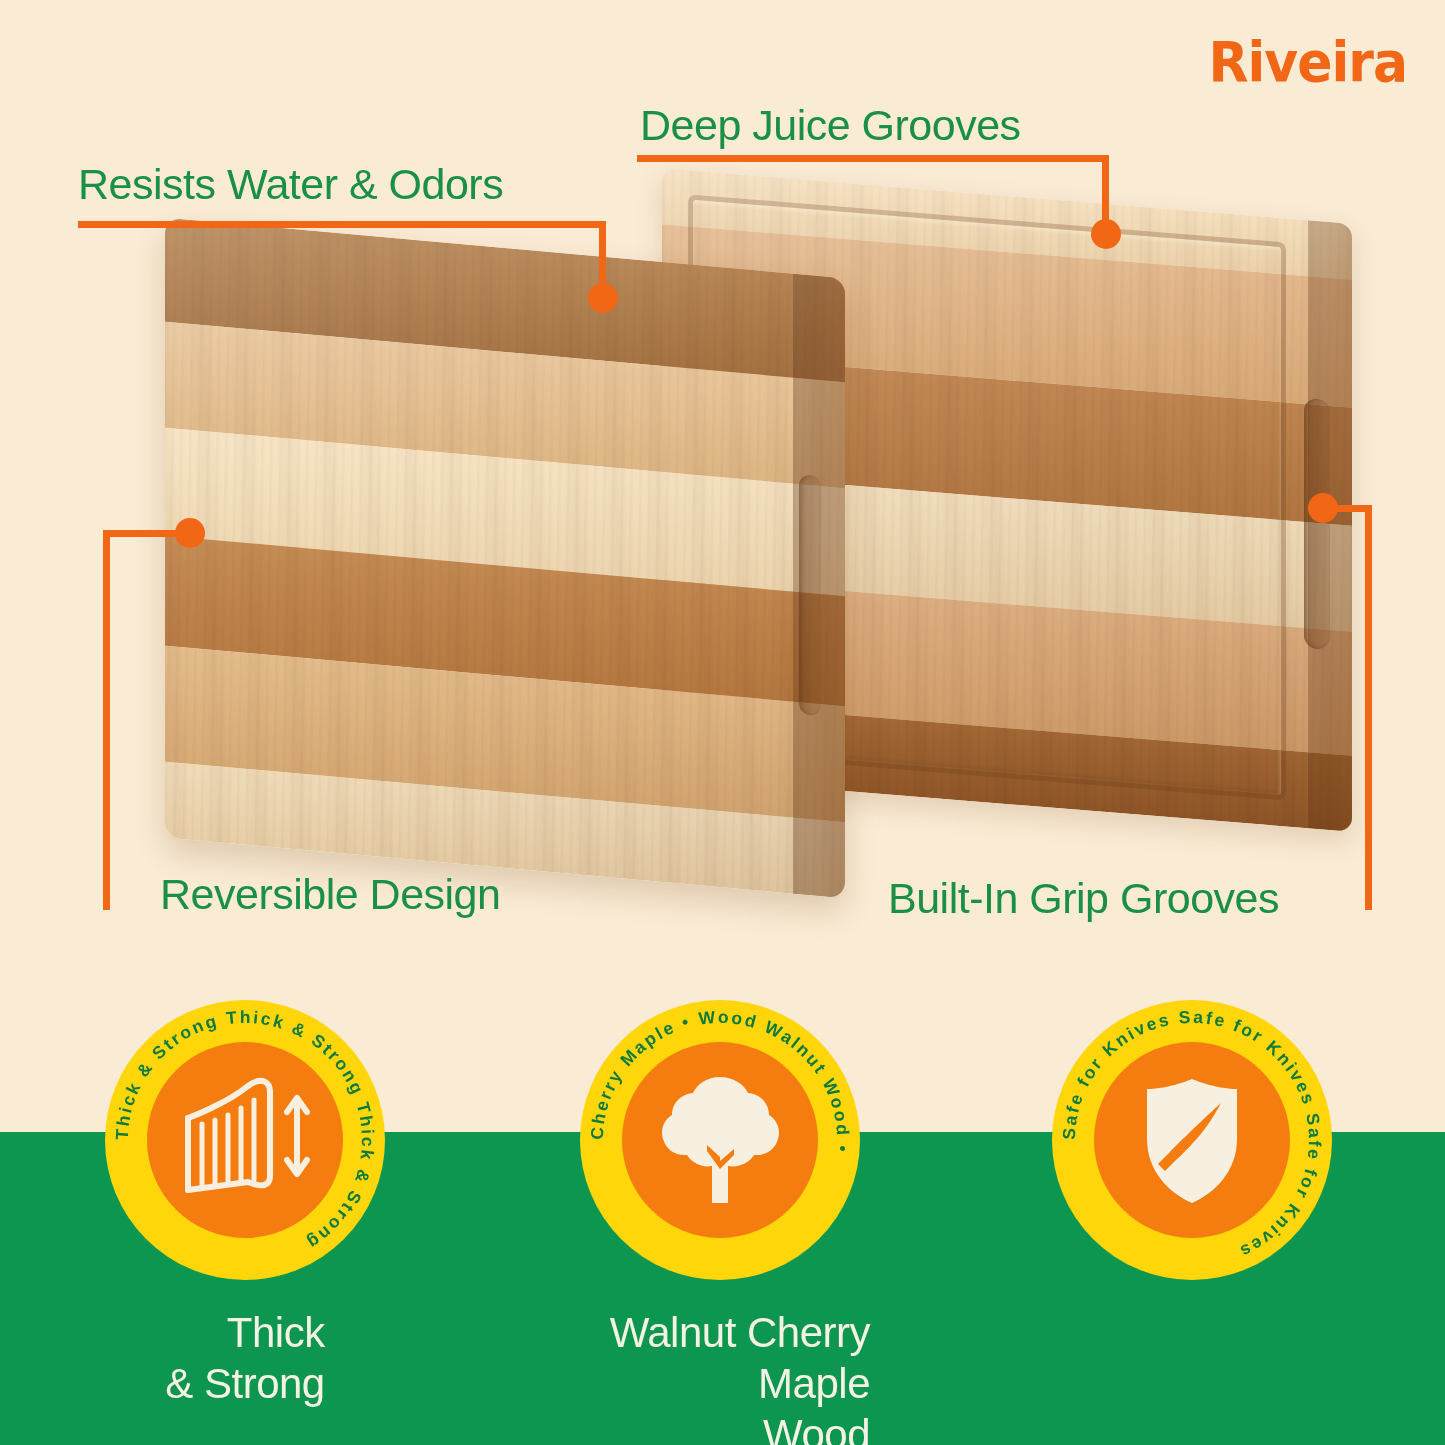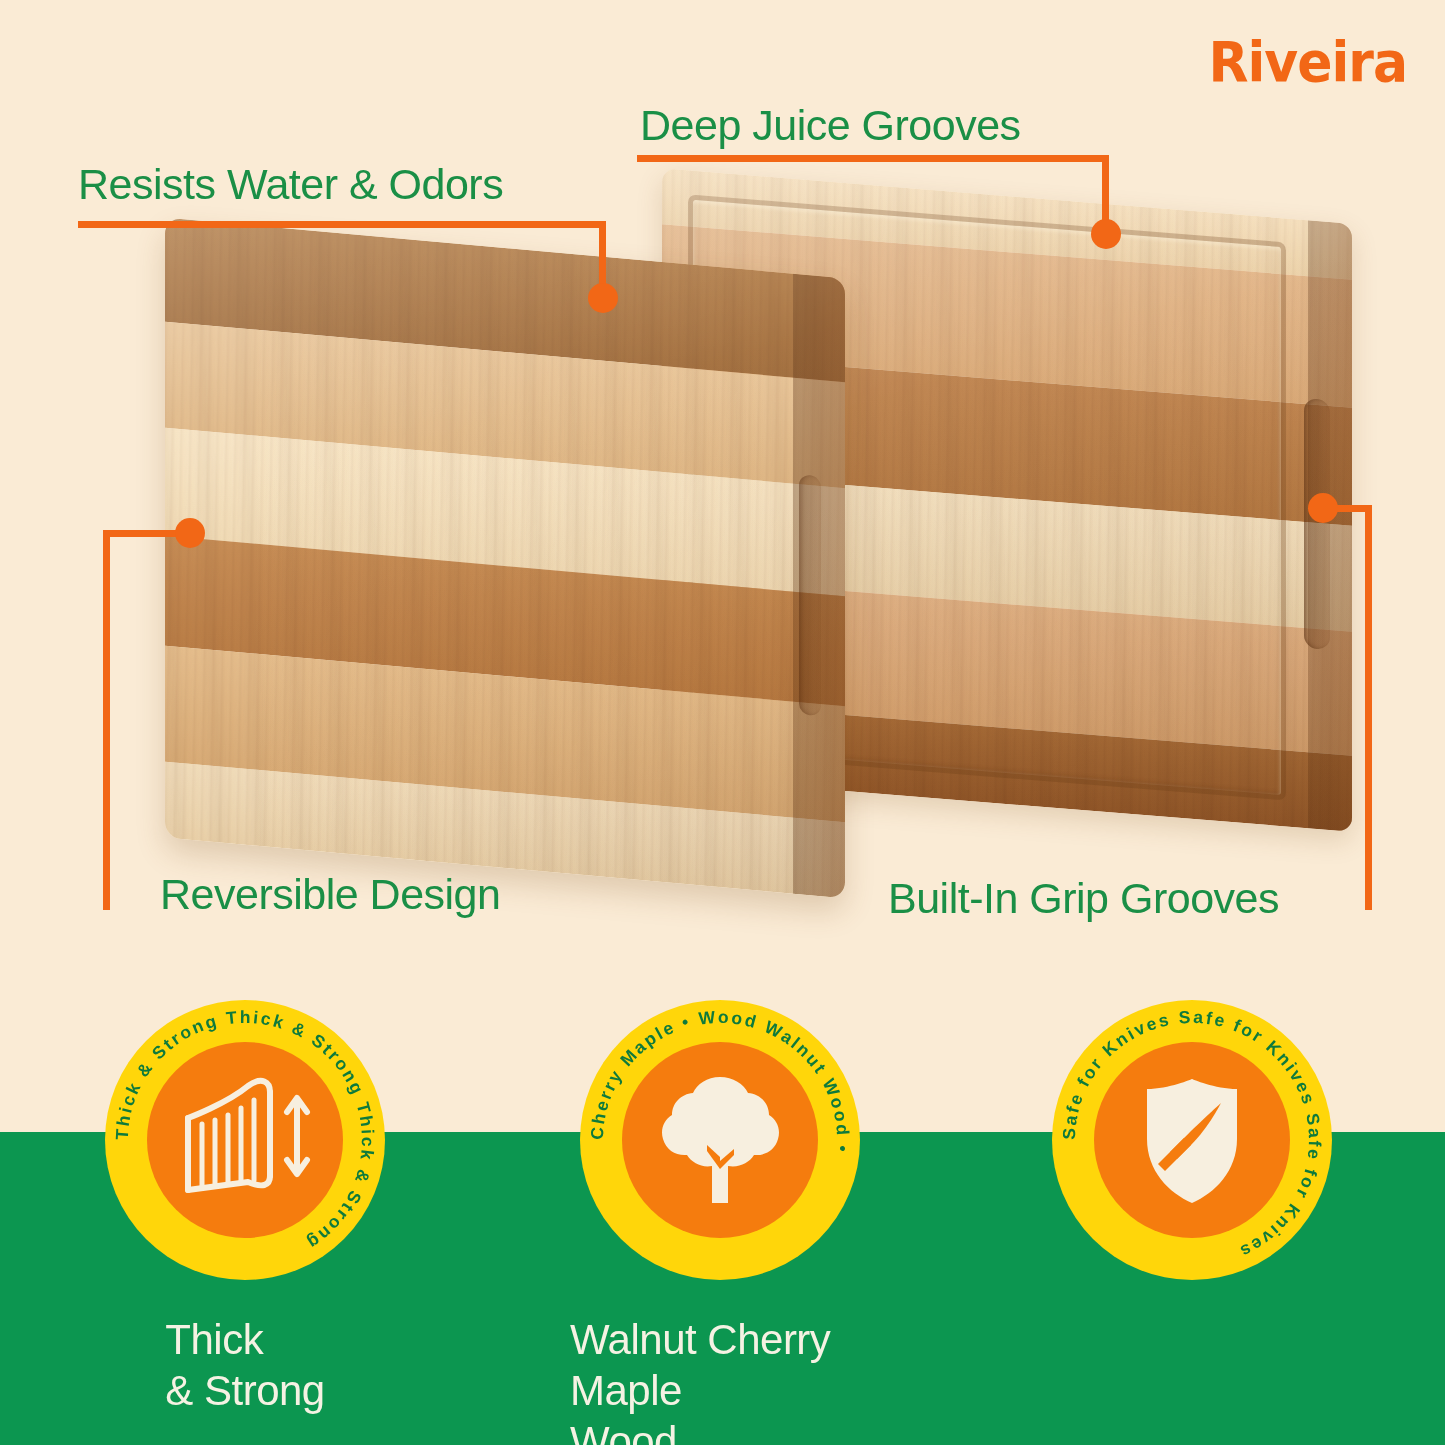--- a/index.html
+++ b/index.html
@@ -149,22 +149,22 @@
   }
   .ring-text { position:absolute; inset:0; }
   .ring-text text {
     fill:#0E7A3C;
     font-size:17.5px;
     font-weight:bold;
     letter-spacing:2.4px;
     font-family:"Liberation Sans", sans-serif;
   }
   .badge-caption {
-    margin-top:34px;
-    text-align:left;
+    margin-top:27px;
+    text-align:right;
     color:#F5F2E3;
     font-size:42px;
     line-height:1.22;
     letter-spacing:-0.5px;
     white-space:pre-line;
     font-family:"Liberation Sans", sans-serif;
   }
 </style>
 </head>
 <body>

